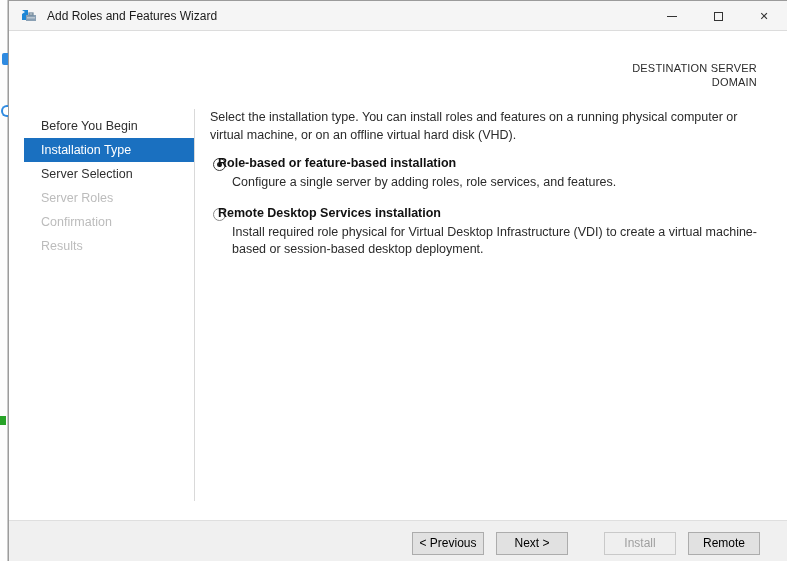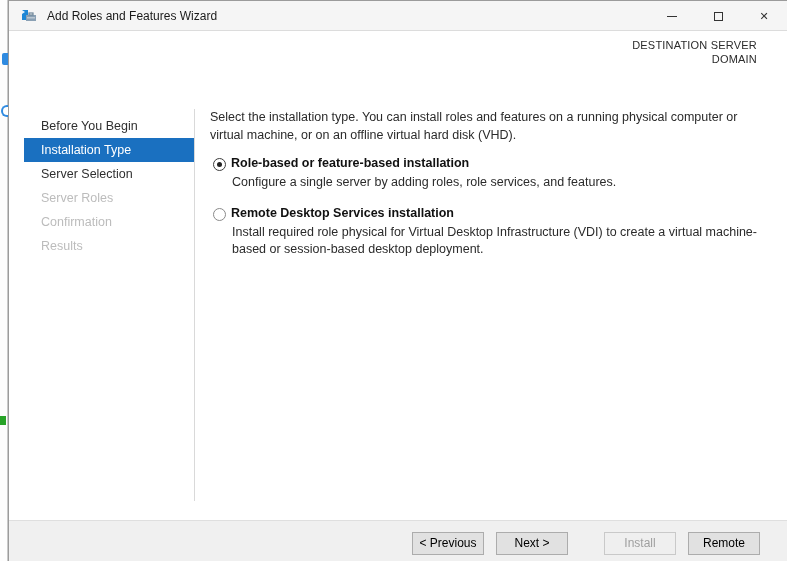--- a/index.html
+++ b/index.html
@@ -22,37 +22,37 @@
   .app-icon { margin-left:12px; width:16px; height:16px; display:inline-block; }
   .title { margin-left:10px; font-size:12px; color:#1a1a1a; }
   .win-controls { position:absolute; right:0; top:0; height:30px; display:flex; }
   .win-btn { width:46px; height:30px; display:flex; align-items:center; justify-content:center; cursor:default; }
   .glyph-min { width:10px; height:1px; background:#333; display:block; }
   .glyph-max { width:9px; height:9px; border:1px solid #333; display:block; }
   .glyph-close { font-size:11px; color:#333; line-height:1; }
 
   
   .page-title { position:absolute; left:19px; top:52px; font-size:26px; font-weight:300; color:#3474ab; letter-spacing:0.2px; }
-  .dest { position:absolute; right:30px; top:37px; text-align:right; font-size:11px; color:#2b2b2b; line-height:14px; letter-spacing:0.2px; }
+  .dest { position:absolute; right:30px; top:60px; text-align:right; font-size:11px; color:#2b2b2b; line-height:14px; letter-spacing:0.2px; }
 
   
   .sidebar { position:absolute; left:0; top:113px; width:185px; }
   .step { height:24px; line-height:24px; padding-left:32px; font-size:12.5px; color:#2f2f2f; cursor:default; }
   .step.selected { margin-left:15px; padding-left:17px; background:#1a70c0; color:#ffffff; }
   .step.disabled { color:#bcbcbc; }
   .vdivider { position:absolute; left:185px; top:108px; width:1px; height:392px; background:#d9d9d9; }
 
   
   .desc { position:absolute; left:201px; top:107px; width:562px; font-size:12.5px; color:#2b2b2b; line-height:18px; }
   .radio { position:absolute; left:204px; width:13px; height:13px; border-radius:50%; background:#fff; }
   .radio.checked { border:1px solid #3c3c3c; }
   .radio.checked::after { content:""; position:absolute; left:3px; top:3px; width:5px; height:5px; border-radius:50%; background:#222; }
   .radio.unchecked { border:1px solid #8a8a8a; }
   .radio-1 { top:157px; } .radio-2 { top:207px; }
-  .opt-label { position:absolute; left:222px; width:540px; font-size:12.5px; font-weight:bold; color:#111; }
+  .opt-label { position:absolute; left:209px; width:540px; font-size:12.5px; font-weight:bold; color:#111; }
   .opt-label-1 { top:155px; } .opt-label-2 { top:205px; }
   .opt-desc { position:absolute; left:223px; width:548px; font-size:12.5px; color:#2b2b2b; line-height:17px; }
   .opt-desc-1 { top:173px; } .opt-desc-2 { top:223px; }
 
   
   .footer { position:absolute; left:0; top:519px; width:100%; height:42px; background:#f0f0f0; border-top:1px solid #dfdfdf; }
   .btn-row { position:absolute; right:27px; top:11px; display:flex; align-items:center;padding-left:43px; }
   .btn { height:23px; width:72px; background:#e1e1e1; border:1px solid #acacac; font-family:"Liberation Sans",sans-serif; font-size:12px; color:#000; text-align:center; line-height:21px; cursor:default; }
   .btn + .btn { margin-left:12px; }
   .btn.gap-large { margin-left:36px;text-align:center; }

